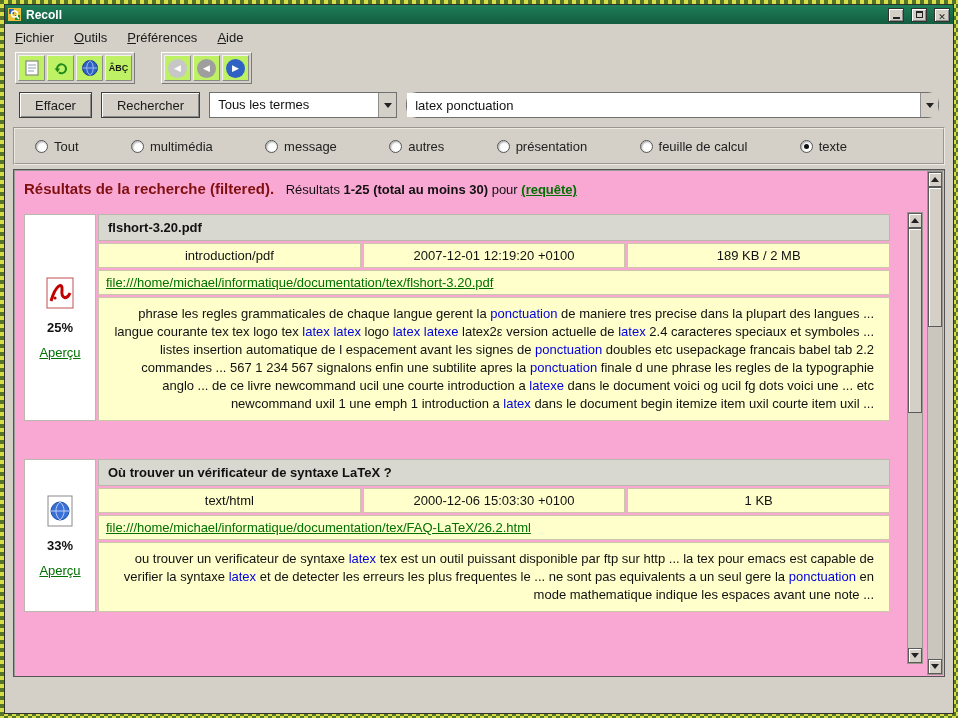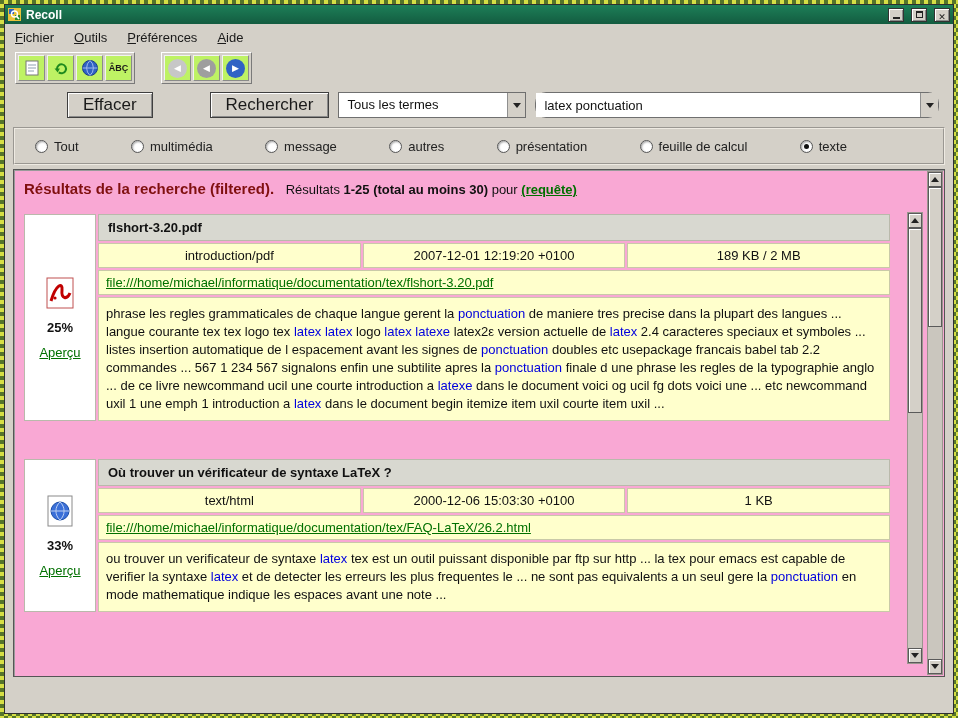--- a/index.html
+++ b/index.html
@@ -50,21 +50,21 @@
   .nav-prev   { background:#9e9e9e; }
   .nav-next   { background:#2f62c4; }
   .nav-circle.left::before  { content:"◀"; color:#fff; font-size:9px; line-height:1; }
   .nav-circle.right::before { content:"▶"; color:#fff; font-size:9px; line-height:1; }
 
   
   .searchrow { position:absolute; top:84px; left:1px; right:1px; height:32px;
     display:flex; align-items:center; padding:0 13px; gap:9px; }
   .btn { height:26px; padding:0 15px; background:#d4d0c8;
     border:1px solid #3f3f3f; box-shadow: inset 1px 1px 0 #fff, inset -1px -1px 0 #8a8a8a;
-    font-size:17px; color:#1a1a1a; font-family:inherit; cursor:default;margin-left:48px; }
+    font-size:13px; color:#1a1a1a; font-family:inherit; cursor:default; }
   .combo { height:26px; display:flex; align-items:stretch;
     border:1px solid #6f6f6f; background:#fff; }
   .combo-mode { width:188px; }
   .combo-value { padding:4px 8px 0; font-size:13px; color:#111; flex:1; white-space:nowrap; overflow:hidden; }
   .combo-arrow { width:18px; background:#d4d0c8; border-left:1px solid #8f8f8f;
     display:flex; align-items:center; justify-content:center; cursor:default; }
   .combo-arrow::after { content:""; border:4px solid transparent; border-top:5px solid #222; margin-top:5px; }
   .combo-query { flex:1;border-radius:11px; }
   .query-input { flex:1; border:none; outline:none; font-size:13px; color:#111;
     padding:0 8px; font-family:inherit; background:#fff; }
@@ -96,21 +96,21 @@
   .r-preview { color:var(--link_green,#007000); text-decoration:underline; font-size:13px; cursor:pointer; }
   .r-main { flex:1; display:flex; flex-direction:column; gap:2px; }
   .r-title { background:#d8d8d0; border:1px solid #b9b9ab; font-weight:bold; font-size:13px; padding:5px 9px; color:#111; }
   .r-info { display:flex; gap:2px; }
   .r-cell { flex:1; background:var(--cell_yellow,#ffffcc); border:1px solid #c9c9a8;
     text-align:center; font-size:13px; padding:4px 4px; color:#111; }
   .r-url { background:var(--cell_yellow,#ffffcc); border:1px solid #c9c9a8; padding:4px 7px; font-size:13px;
     white-space:nowrap; overflow:hidden; }
   .r-url a { color:var(--link_green,#007000); text-decoration:underline; cursor:pointer; }
   .r-abstract { background:var(--cell_yellow,#ffffcc); border:1px solid #c9c9a8;
-    padding:7px 7px; font-size:13px; line-height:18px; color:#111; flex:1; }
+    padding:7px 15px; font-size:13px; line-height:18px; color:#111; flex:1;text-align:right; }
   .hl { color:var(--highlight_blue,#0000dd); }
 
   
   .scrollbar { position:absolute; width:16px; background:#cac6be;
     border:1px solid #9a968e; display:flex; flex-direction:column; }
   .sb-outer { top:1px; bottom:1px; right:1px; }
   .sb-inner { top:42px; bottom:12px; right:21px; }
   .sb-btn { height:15px; background:#d4d0c8; border:1px solid #5a5a5a;
     box-shadow: inset 1px 1px 0 #fff; display:flex; align-items:center; justify-content:center; cursor:default; }
   .sb-track { flex:1; position:relative; }

